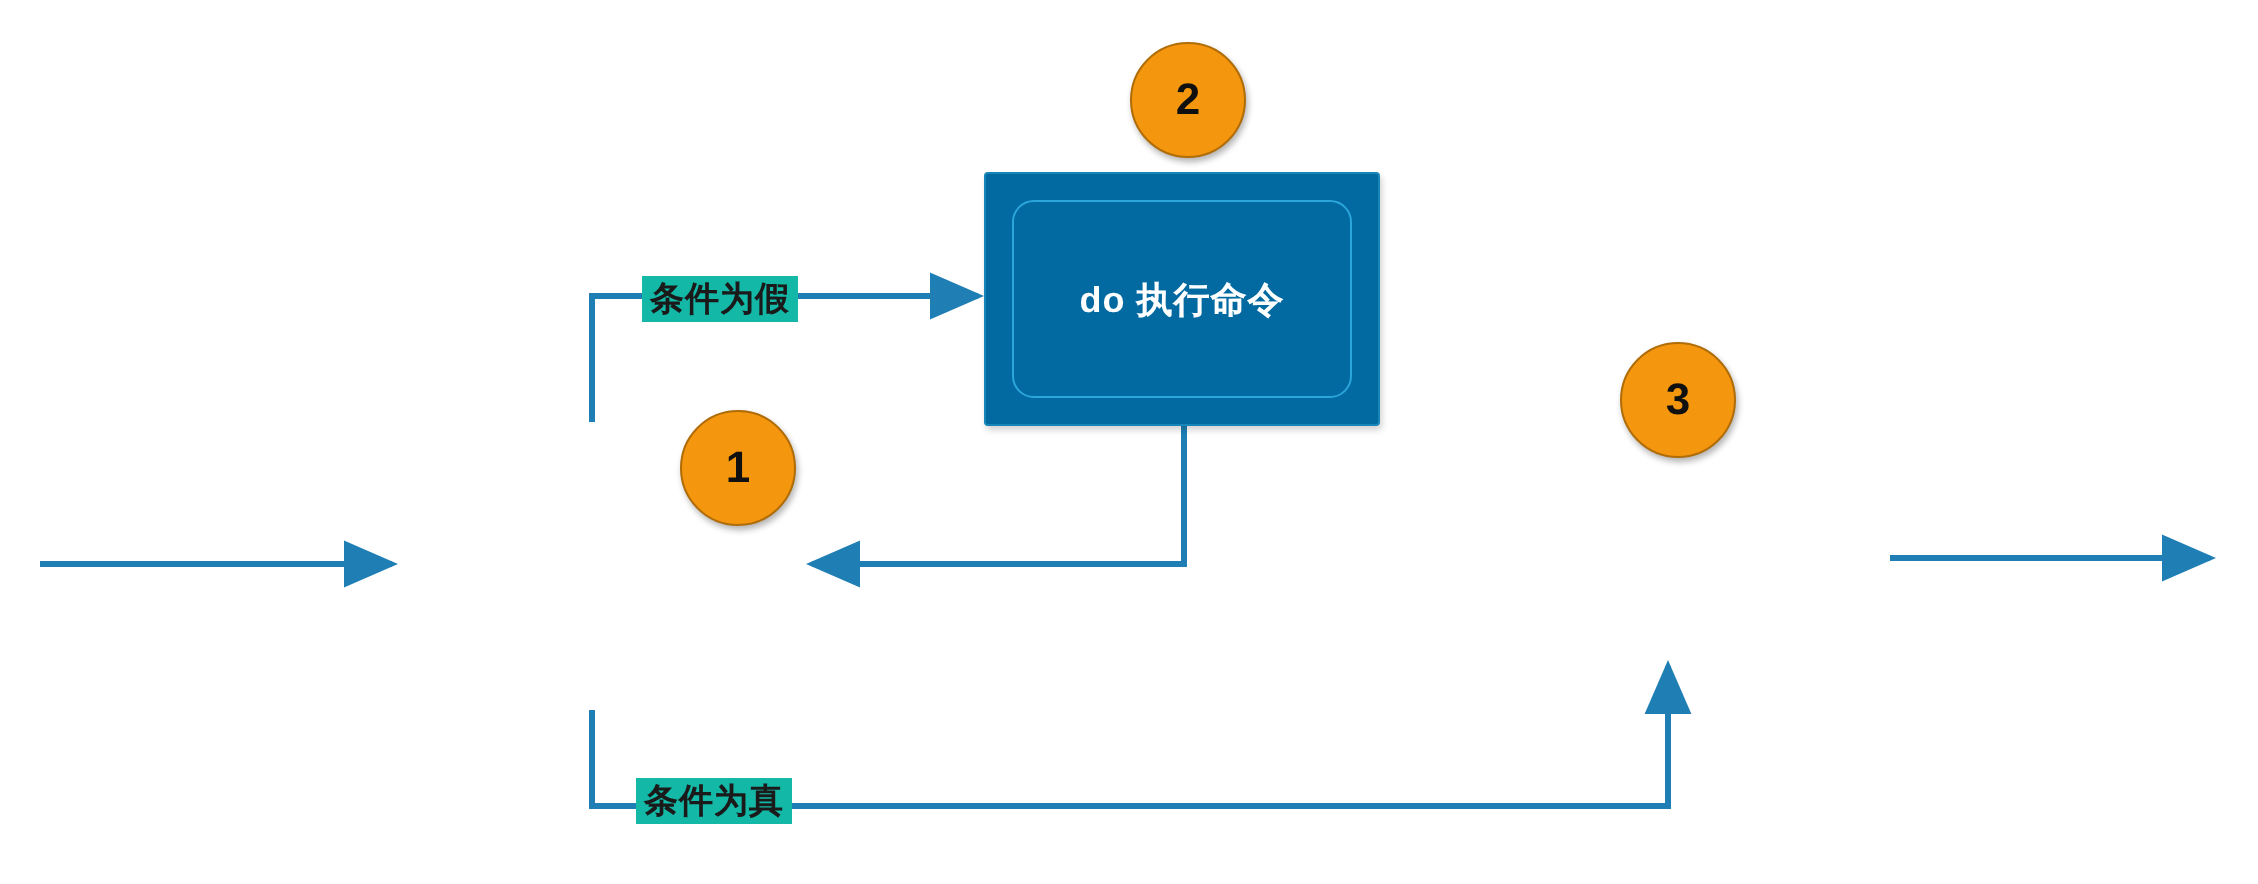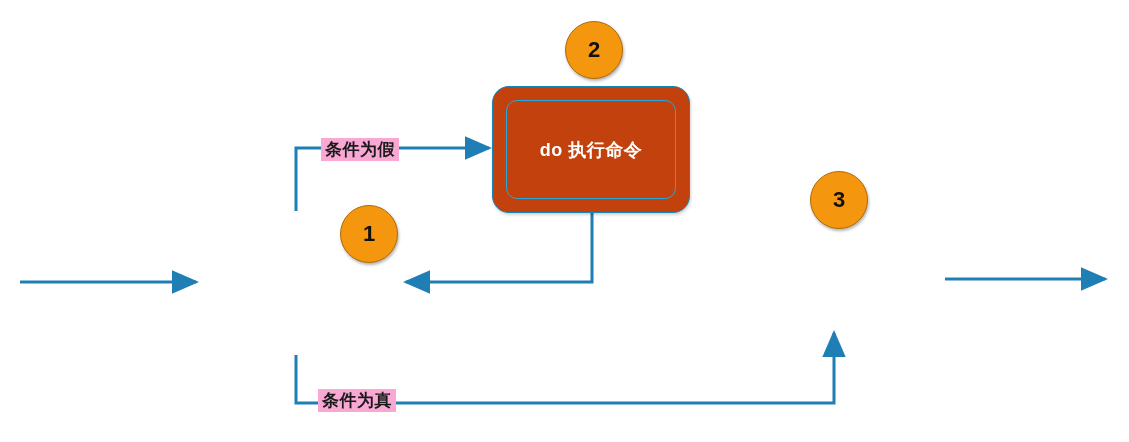--- a/index.html
+++ b/index.html
@@ -59,23 +59,23 @@
     font-size: 17px;
     color: #222222;
   }
 
   
   .process-wrap {
     left: 492px;
     top: 86px;
     width: 198px;
     height: 127px;
-    background: #c2410c;
+    background: #0369a1;
     border: 1px solid #1685b7;
-    border-radius: 17px;
+    border-radius: 2px;
     box-shadow: 1px 2px 3px rgba(0,0,0,0.18);
   }
   .process-inner {
     position: absolute;
     left: 13px;
     top: 13px;
     right: 13px;
     bottom: 13px;
     border: 1px solid #2aa6da;
     border-radius: 11px;
@@ -123,21 +123,21 @@
   .badge-1 { left: 340px; top: 205px; }
   .badge-2 { left: 565px; top: 21px; }
   .badge-3 { left: 810px; top: 171px; }
 
   
   .edge-label {
     position: absolute;
     font-size: 17px;
     font-weight: bold;
     color: #1a1a1a;
-    background: #f9a8d4;
+    background: #14b8a6;
     padding: 0 4px;
     white-space: nowrap;
     letter-spacing: 0.5px;
   }
   .label-false { left: 321px; top: 138px; }
   .label-true  { left: 318px; top: 389px; }
 </style>
 </head>
 <body>
 

